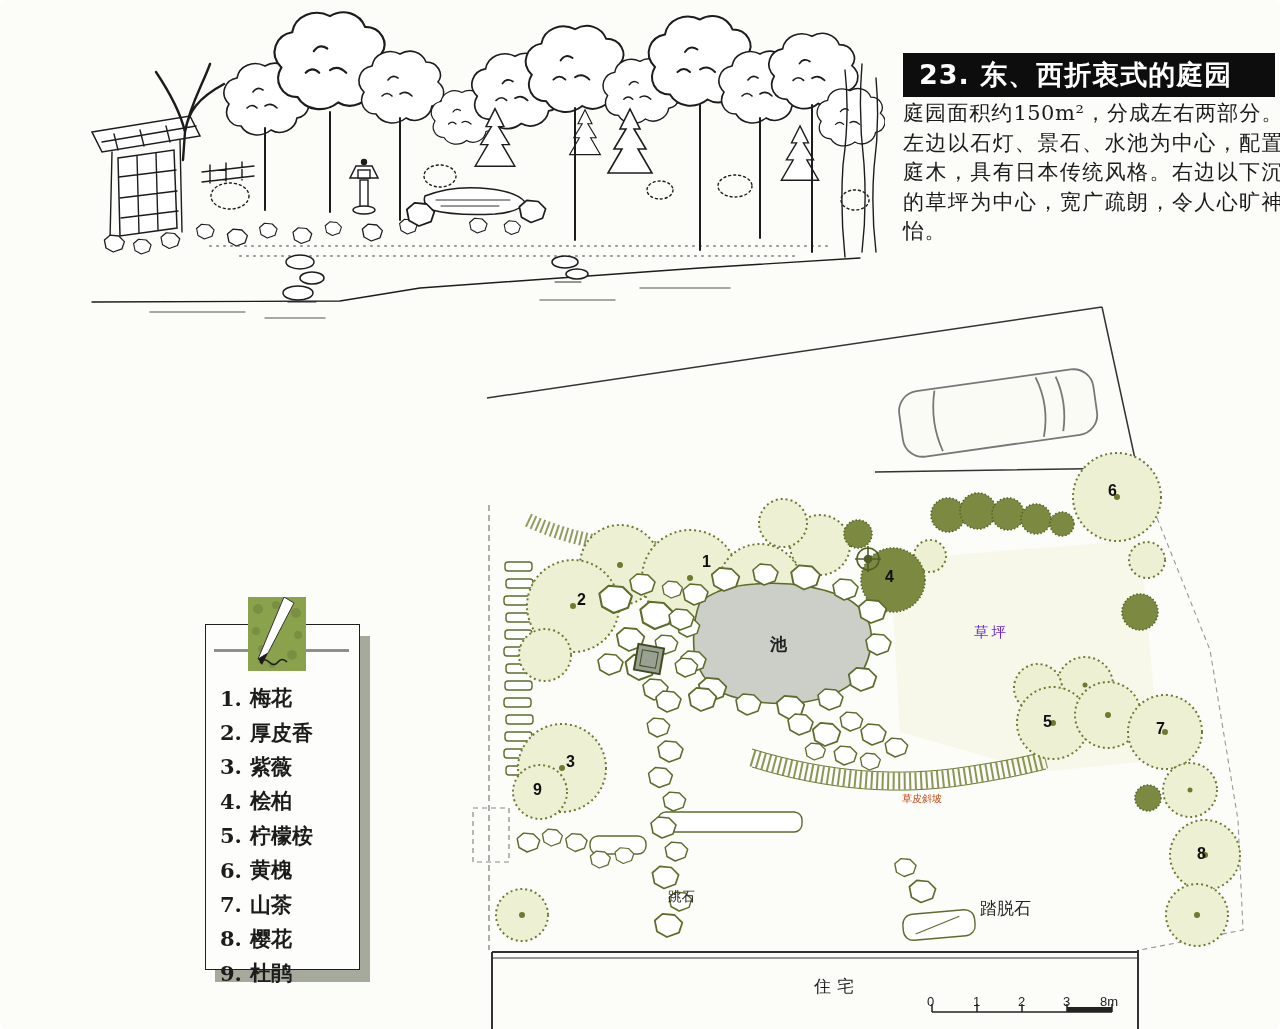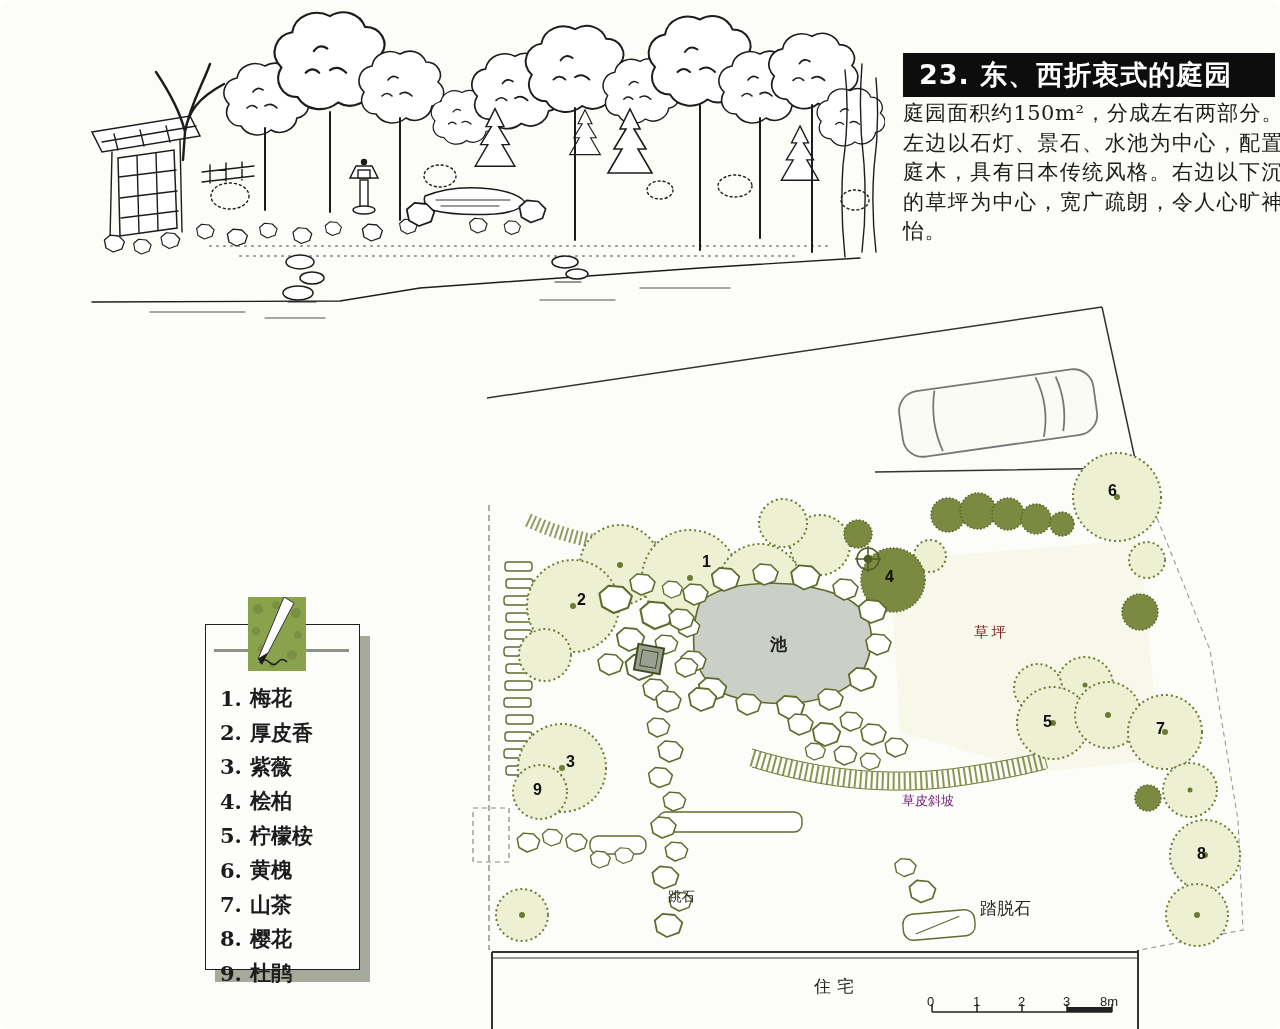--- a/index.html
+++ b/index.html
@@ -388,22 +388,22 @@
       <path class="ln" style="stroke-width:1" d="M492 958 H1138"></path>
     </g>
 
     <g stroke="#222" stroke-width="1.5">
       <path d="M932 1012 H1112 M932 1004 V1012 M977 1004 V1012 M1022 1004 V1012 M1067 1004 V1012 M1112 1004 V1012"></path>
       <rect x="1067" y="1007" width="45" height="5" fill="#222" stroke="none"></rect>
     </g>
   </svg>
 
   <span class="plan-label" style="left:770px;top:633px;font-size:17px;font-weight:bold;">池</span>
-  <span class="plan-label" style="left:974px;top:623px;font-size:14.5px;color:#7f1d1d;letter-spacing:3px;">草坪</span>
-  <span class="plan-label" style="left:902px;top:792px;font-size:13px;color:#701a75;">草皮斜坡</span>
+  <span class="plan-label" style="left:974px;top:623px;font-size:14.5px;color:#6d28d9;letter-spacing:3px;">草坪</span>
+  <span class="plan-label" style="left:902px;top:792px;font-size:10px;color:#c2410c;">草皮斜坡</span>
   <span class="plan-label" style="left:668px;top:888px;font-size:13.5px;font-family:Liberation Serif, serif;">跳石</span>
   <span class="plan-label" style="left:980px;top:897px;font-size:17px;">踏脱石</span>
   <span class="plan-label" style="left:814px;top:975px;font-size:17px;letter-spacing:6px;">住宅</span>
 
   <span class="marker" style="left:702px;top:553px;">1</span>
   <span class="marker" style="left:577px;top:591px;">2</span>
   <span class="marker" style="left:566px;top:753px;">3</span>
   <span class="marker" style="left:885px;top:568px;">4</span>
   <span class="marker" style="left:1043px;top:713px;">5</span>
   <span class="marker" style="left:1108px;top:482px;">6</span>

